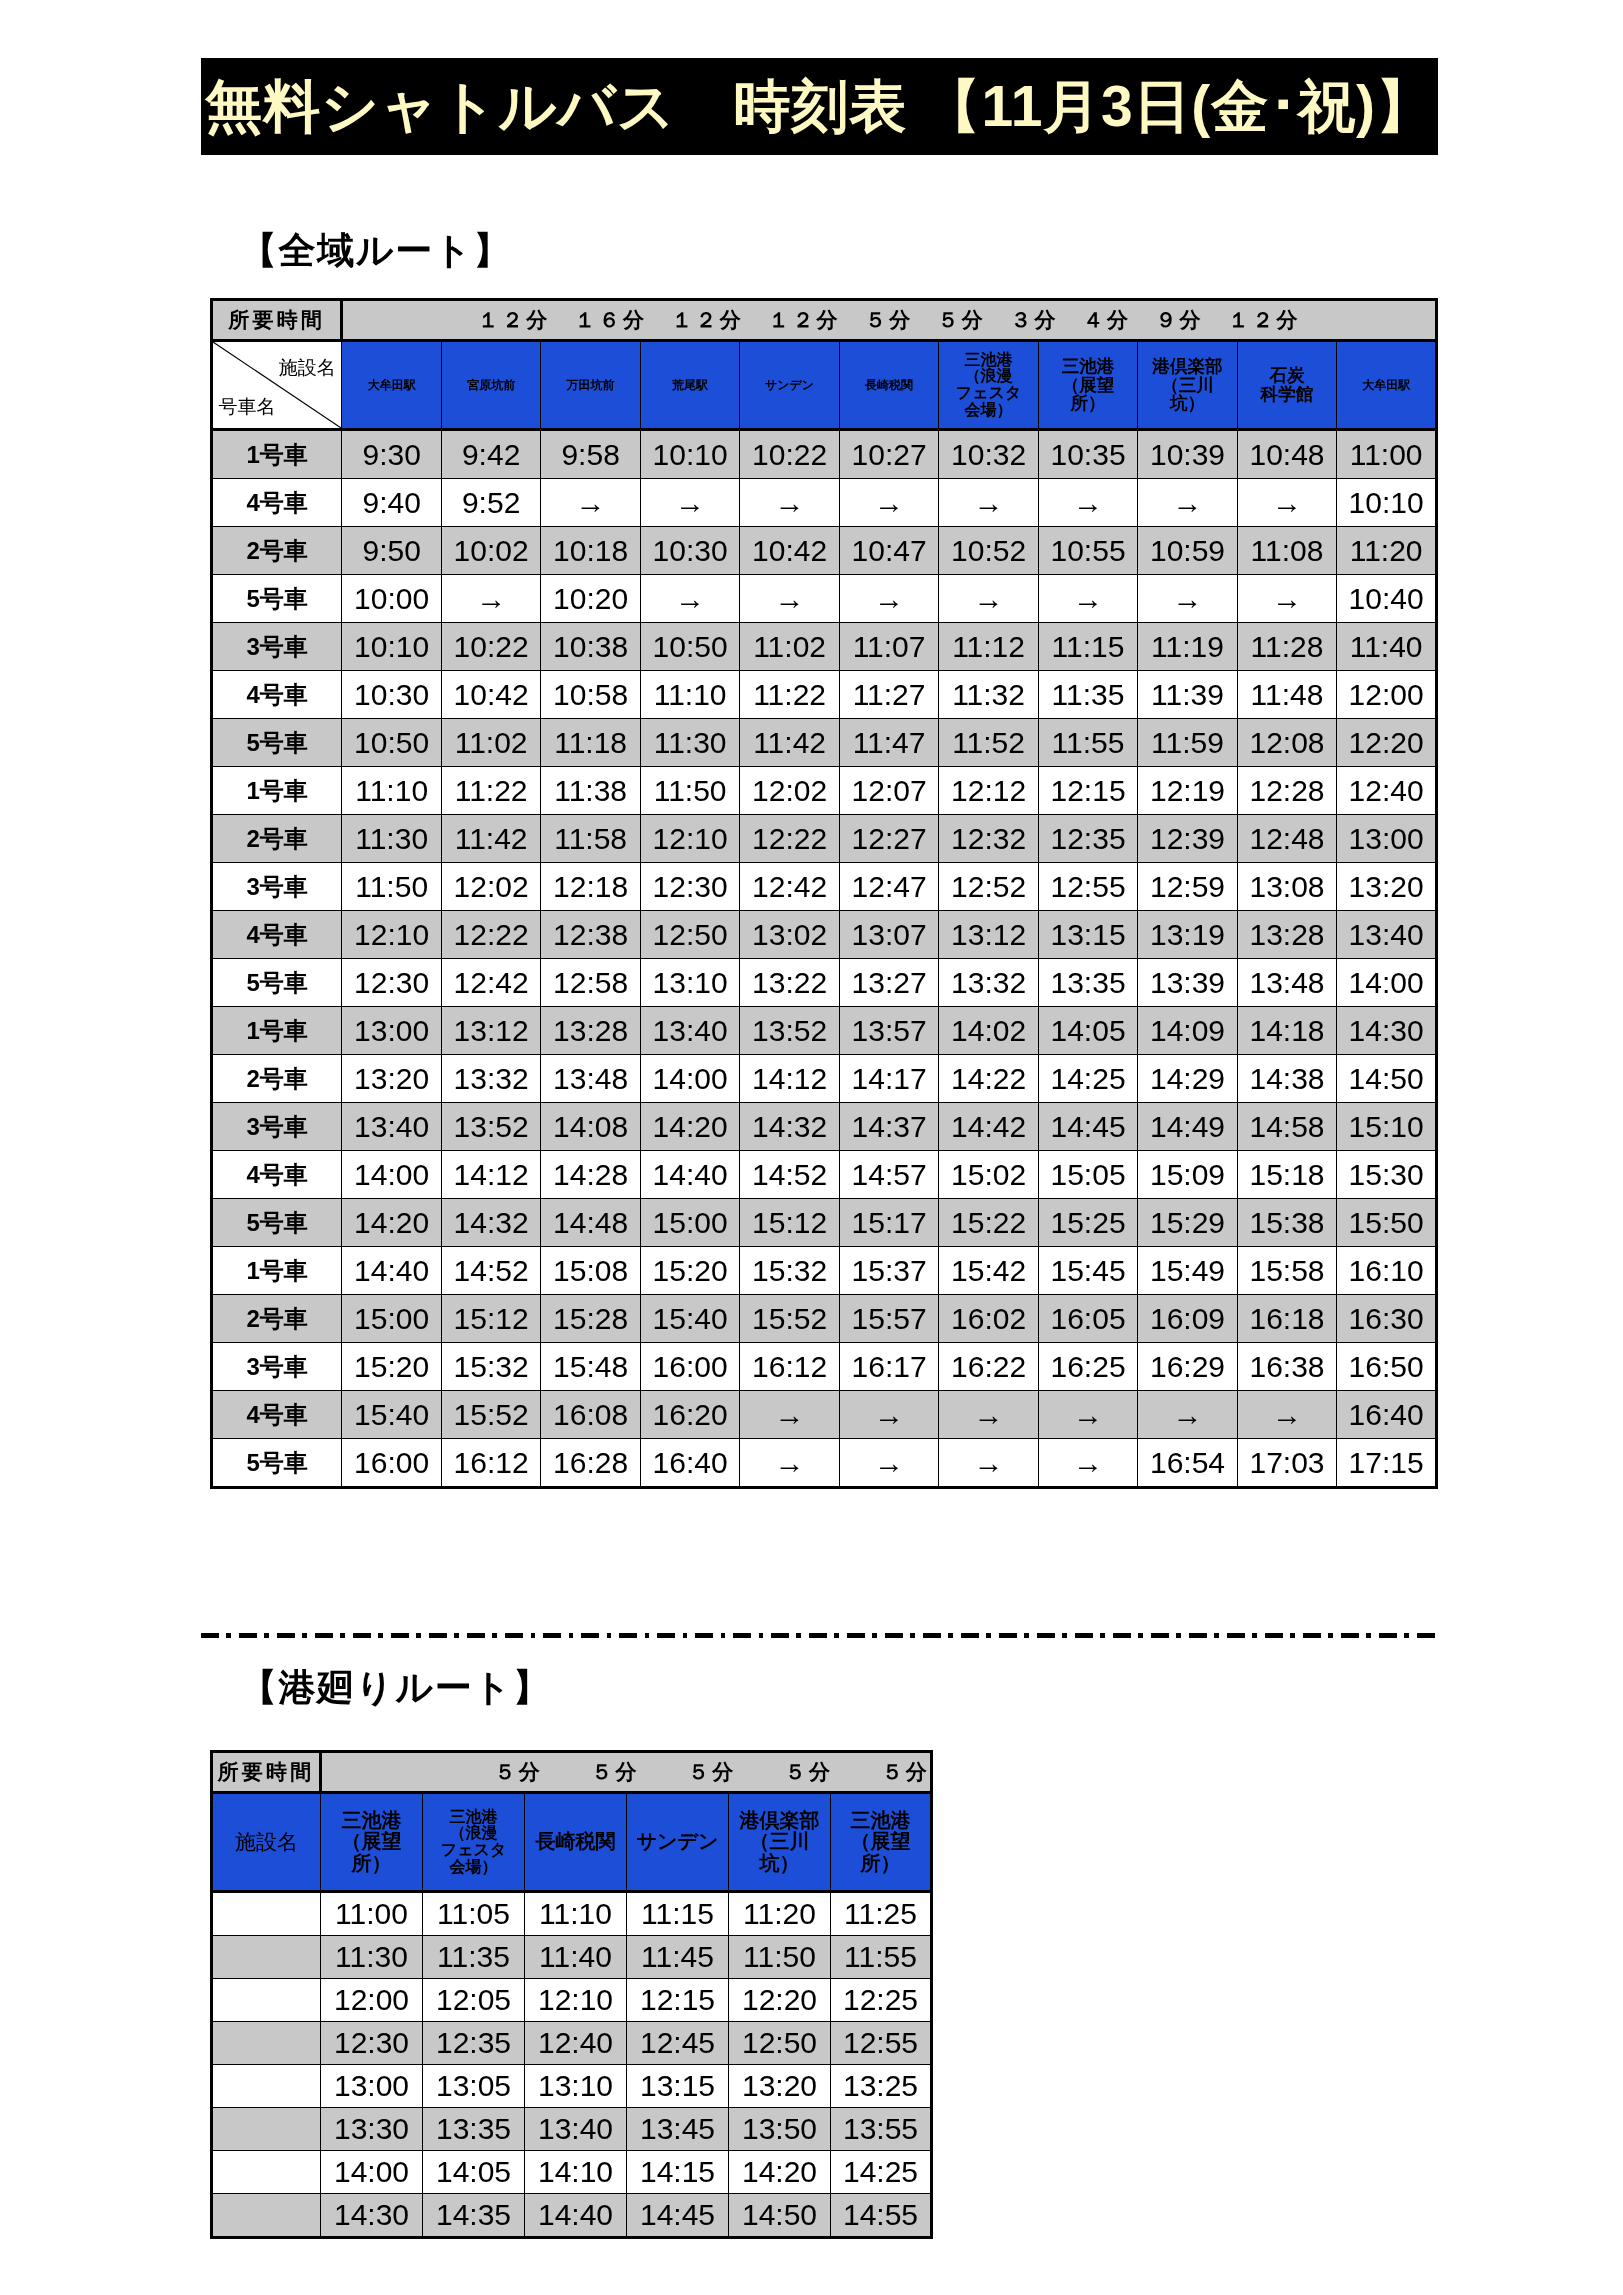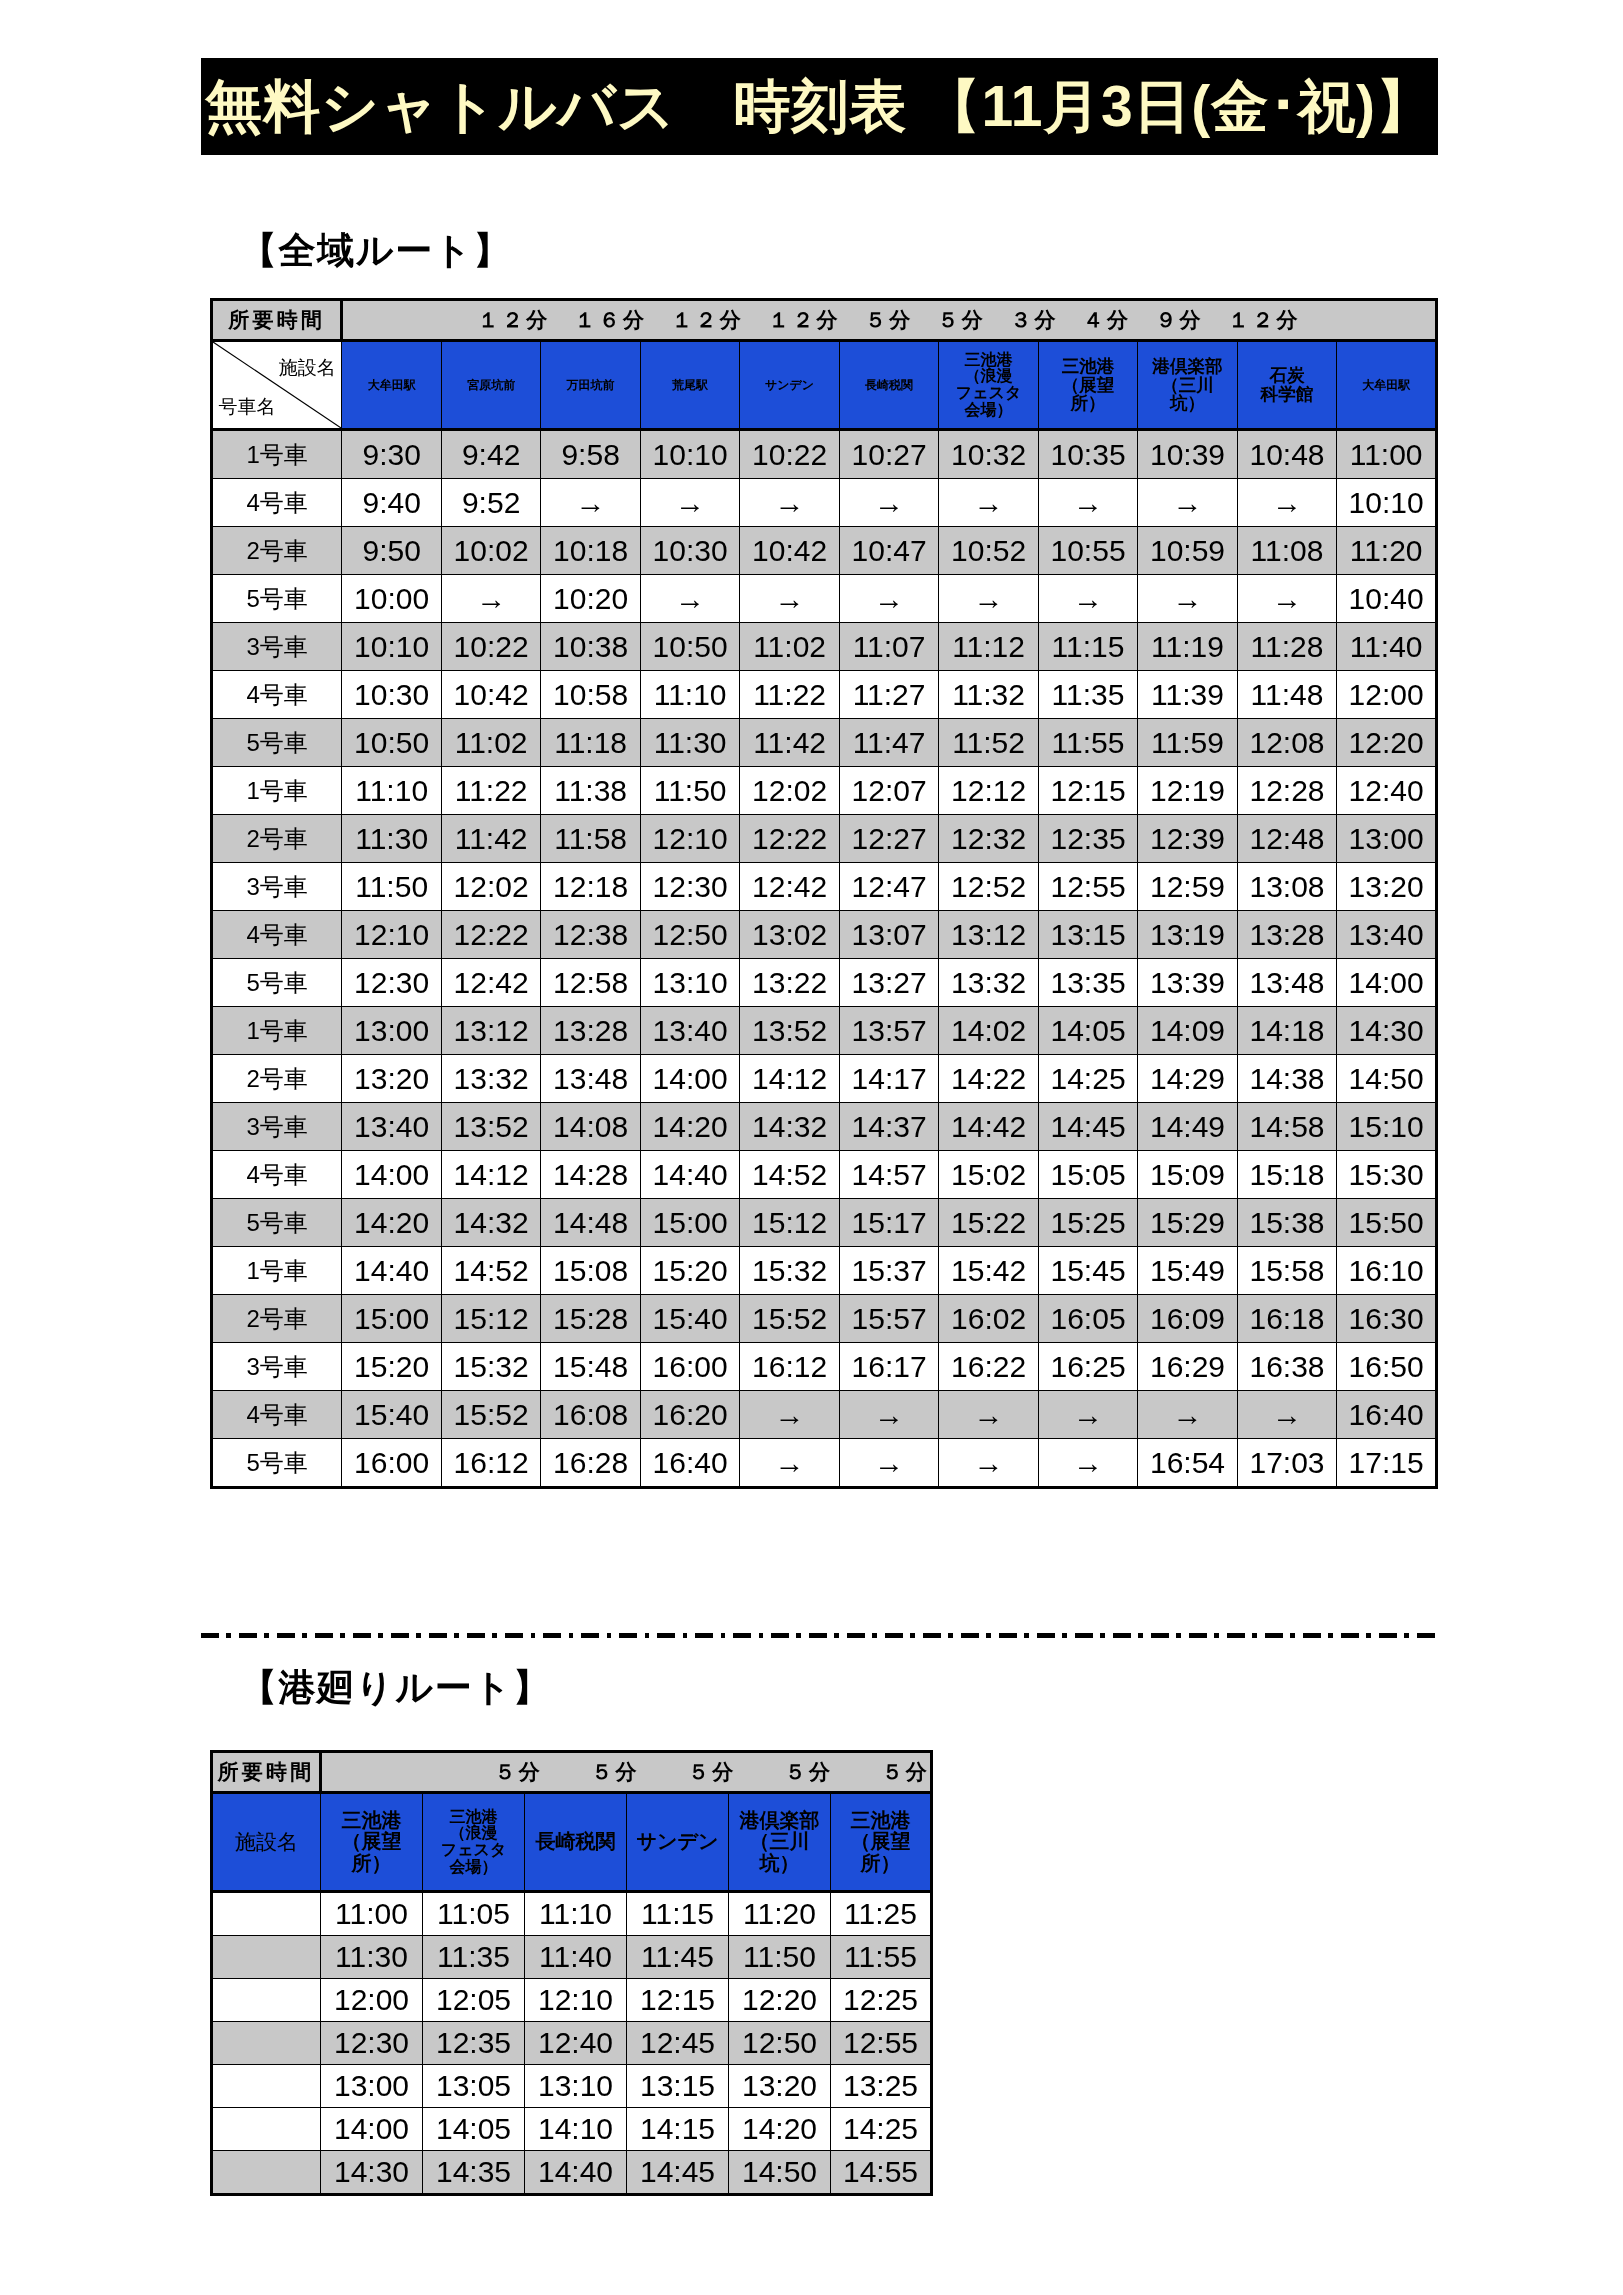--- a/index.html
+++ b/index.html
@@ -140,21 +140,21 @@
     line-height: 1.06;
   }
 
   #table-zeniki tbody td {
     height: 47px;
     font-size: 30px;
     font-weight: normal;
   }
   #table-zeniki tbody td.bus {
     font-size: 24px;
-    font-weight: normal;
+    font-weight: bold;
     text-align: center;
   }
   #table-zeniki tbody tr.shade td { background: #c8c8c8; }
   #table-zeniki tbody tr.plain td { background: #ffffff; }
   #table-zeniki tbody tr.first-body td { border-top: 3.2px solid #000; }
   .arrow { font-size: 27px; }
 
   
   #table-minato {
     position: absolute;
@@ -636,20 +636,29 @@
       </tr>
       <tr class="plain">
         <td class="blank"></td>
         <td>13:00</td>
         <td>13:05</td>
         <td>13:10</td>
         <td>13:15</td>
         <td>13:20</td>
         <td>13:25</td>
       </tr>
+      <tr class="shade">
+        <td class="blank"></td>
+        <td>13:30</td>
+        <td>13:35</td>
+        <td>13:40</td>
+        <td>13:45</td>
+        <td>13:50</td>
+        <td>13:55</td>
+      </tr>
       <tr class="plain">
         <td class="blank"></td>
         <td>14:00</td>
         <td>14:05</td>
         <td>14:10</td>
         <td>14:15</td>
         <td>14:20</td>
         <td>14:25</td>
       </tr>
       <tr class="shade">

